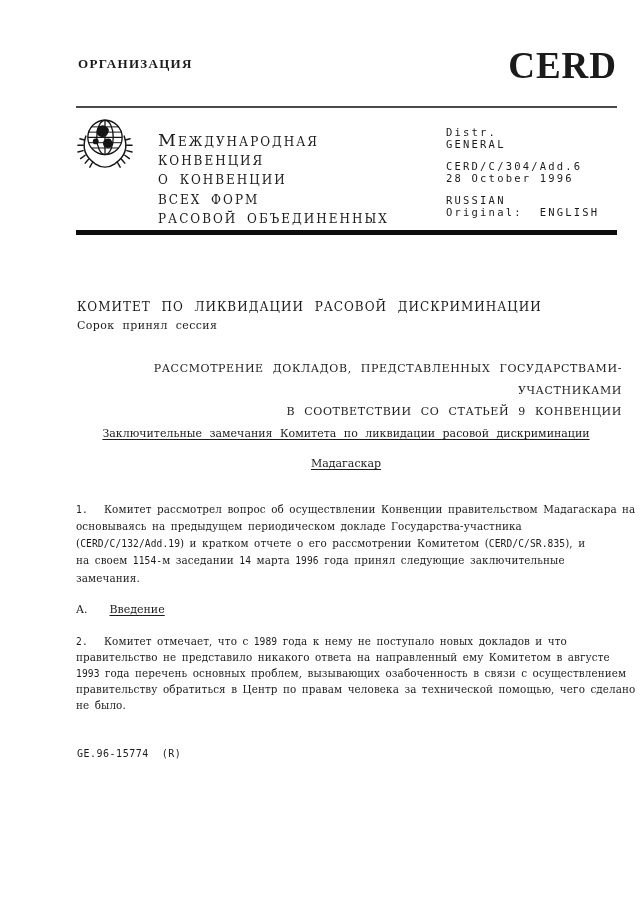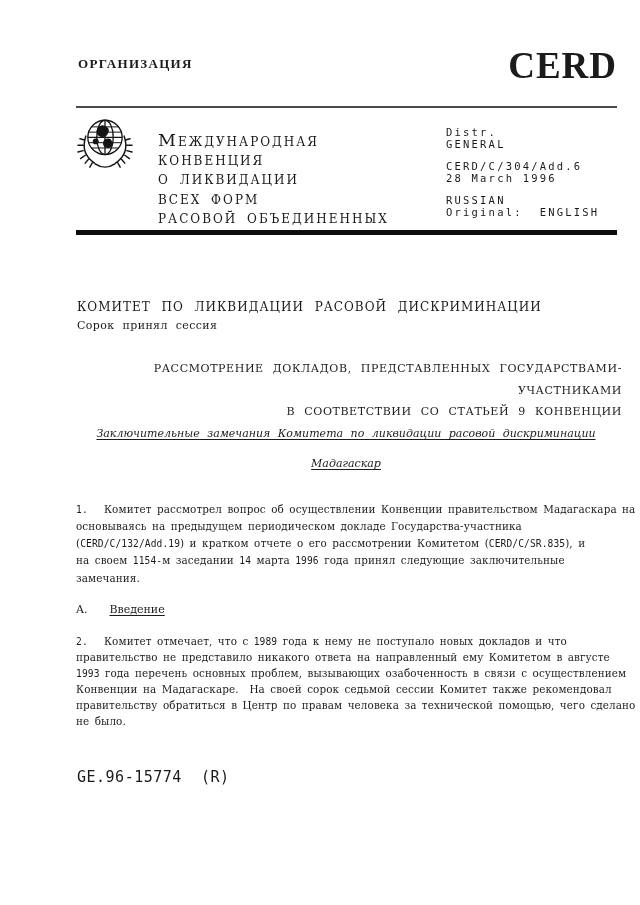--- a/index.html
+++ b/index.html
@@ -43,21 +43,21 @@
 
   
   .committee { position: absolute; left: 77px; top: 300px; font-size: 12px; letter-spacing: 1px; word-spacing: 6px; white-space: nowrap; }
   .session   { position: absolute; left: 77px; top: 319px; font-size: 11px; letter-spacing: 0.4px; word-spacing: 4px; }
   .report-title {
     position: absolute; left: 70px; top: 358px; width: 552px;
     text-align: right; font-size: 11px; letter-spacing: 0.6px; word-spacing: 5px; line-height: 21.5px;
   }
   .center-underlined {
     position: absolute; left: 70px; width: 552px;
-    text-align: center; font-size: 11px; word-spacing: 4px; font-style: italic;
+    text-align: center; font-size: 11px; word-spacing: 4px;
   }
   .center-underlined span { text-decoration: underline; text-underline-offset: 2px; }
   .concluding { top: 427px; }
   .country    { top: 457px; }
 
   
   .para {
     position: absolute; left: 76px; width: 545px;
     font-size: 10.4px; letter-spacing: 0.1px; word-spacing: 2px;
   }
@@ -65,22 +65,22 @@
   .para1 .tline { line-height: 16.4px; }
   .para2 { top: 634px; }
   .para2 .tline { line-height: 15.9px; }
   .tline { white-space: nowrap; }
   .lat { font-family: "DejaVu Sans Mono", monospace; font-size: 9.6px; }
 
   .section-a { position: absolute; left: 76px; top: 603px; font-size: 11px; }
   .section-a .sa-title { text-decoration: underline; text-underline-offset: 2px; margin-left: 22px; }
 
   .footer-ref {
-    position: absolute; left: 77px; top: 768px;
-    font-family: "DejaVu Sans Mono", monospace; font-size: 15px; letter-spacing: 0.5px; text-align: right;
+    position: absolute; left: 77px; top: 748px;
+    font-family: "DejaVu Sans Mono", monospace; font-size: 10px; letter-spacing: 0.5px; text-align: right;
   }
 </style>
 </head>
 <body>
 
 <div class="page">
 
   <div class="org-block">
     <div>ОРГАНИЗАЦИЯ</div>
   </div>
@@ -107,31 +107,31 @@
         <path d="M35,74 q15,10 30,0"></path>
         <path d="M19,38 l-7,-2 M17,46 l-8,0 M17,54 l-8,2 M20,61 l-7,5 M25,67 l-5,6 M31,72 l-4,7"></path>
         <path d="M81,38 l7,-2 M83,46 l8,0 M83,54 l8,2 M80,61 l7,5 M75,67 l5,6 M69,72 l4,7"></path>
       </g>
     </svg>
   </div>
 
   <div class="conv-title">
     <div class="tl-first">МЕЖДУНАРОДНАЯ</div>
     <div>КОНВЕНЦИЯ</div>
-    <div>О ЛИКВИДАЦИИ</div>
+    <div>О КОНВЕНЦИИ</div>
     <div>ВСЕХ ФОРМ</div>
     <div>РАСОВОЙ ОБЪЕДИНЕННЫХ</div>
   </div>
 
   <div class="distr">
     <div>Distr.</div>
     <div>GENERAL</div>
     <div class="gap"></div>
     <div>CERD/C/304/Add.6</div>
-    <div>28 March 1996</div>
+    <div>28 October 1996</div>
     <div class="gap"></div>
     <div>RUSSIAN</div>
     <div>Original:&nbsp;&nbsp;ENGLISH</div>
   </div>
 
   <div class="rule-thick"></div>
 
   <div class="committee">КОМИТЕТ ПО ЛИКВИДАЦИИ РАСОВОЙ ДИСКРИМИНАЦИИ</div>
   <div class="session">Сорок принял сессия</div>
 
@@ -156,20 +156,19 @@
     </div>
 
   <div class="section-a">
     <span class="sa-label">A.</span><span class="sa-title">Введение</span>
   </div>
 
   <div class="para para2">
       <div class="tline"><span class="lat">2.</span>&nbsp;&nbsp;&nbsp;Комитет отмечает, что с <span class="lat">1989</span> года к нему не поступало новых докладов и что</div>
       <div class="tline">правительство не представило никакого ответа на направленный ему Комитетом в августе</div>
       <div class="tline"><span class="lat">1993</span> года перечень основных проблем, вызывающих озабоченность в связи с осуществлением</div>
-      <div class="tline">Конвенции на Мадагаскаре.&nbsp; На своей сорок седьмой сессии Комитет также рекомендовал</div>
       <div class="tline">правительству обратиться в Центр по правам человека за технической помощью, чего сделано</div>
       <div class="tline">не было.</div>
     </div>
 
   <div class="footer-ref">GE.96-15774&nbsp;&nbsp;(R)</div>
 
 </div>
 
 </body></html>

